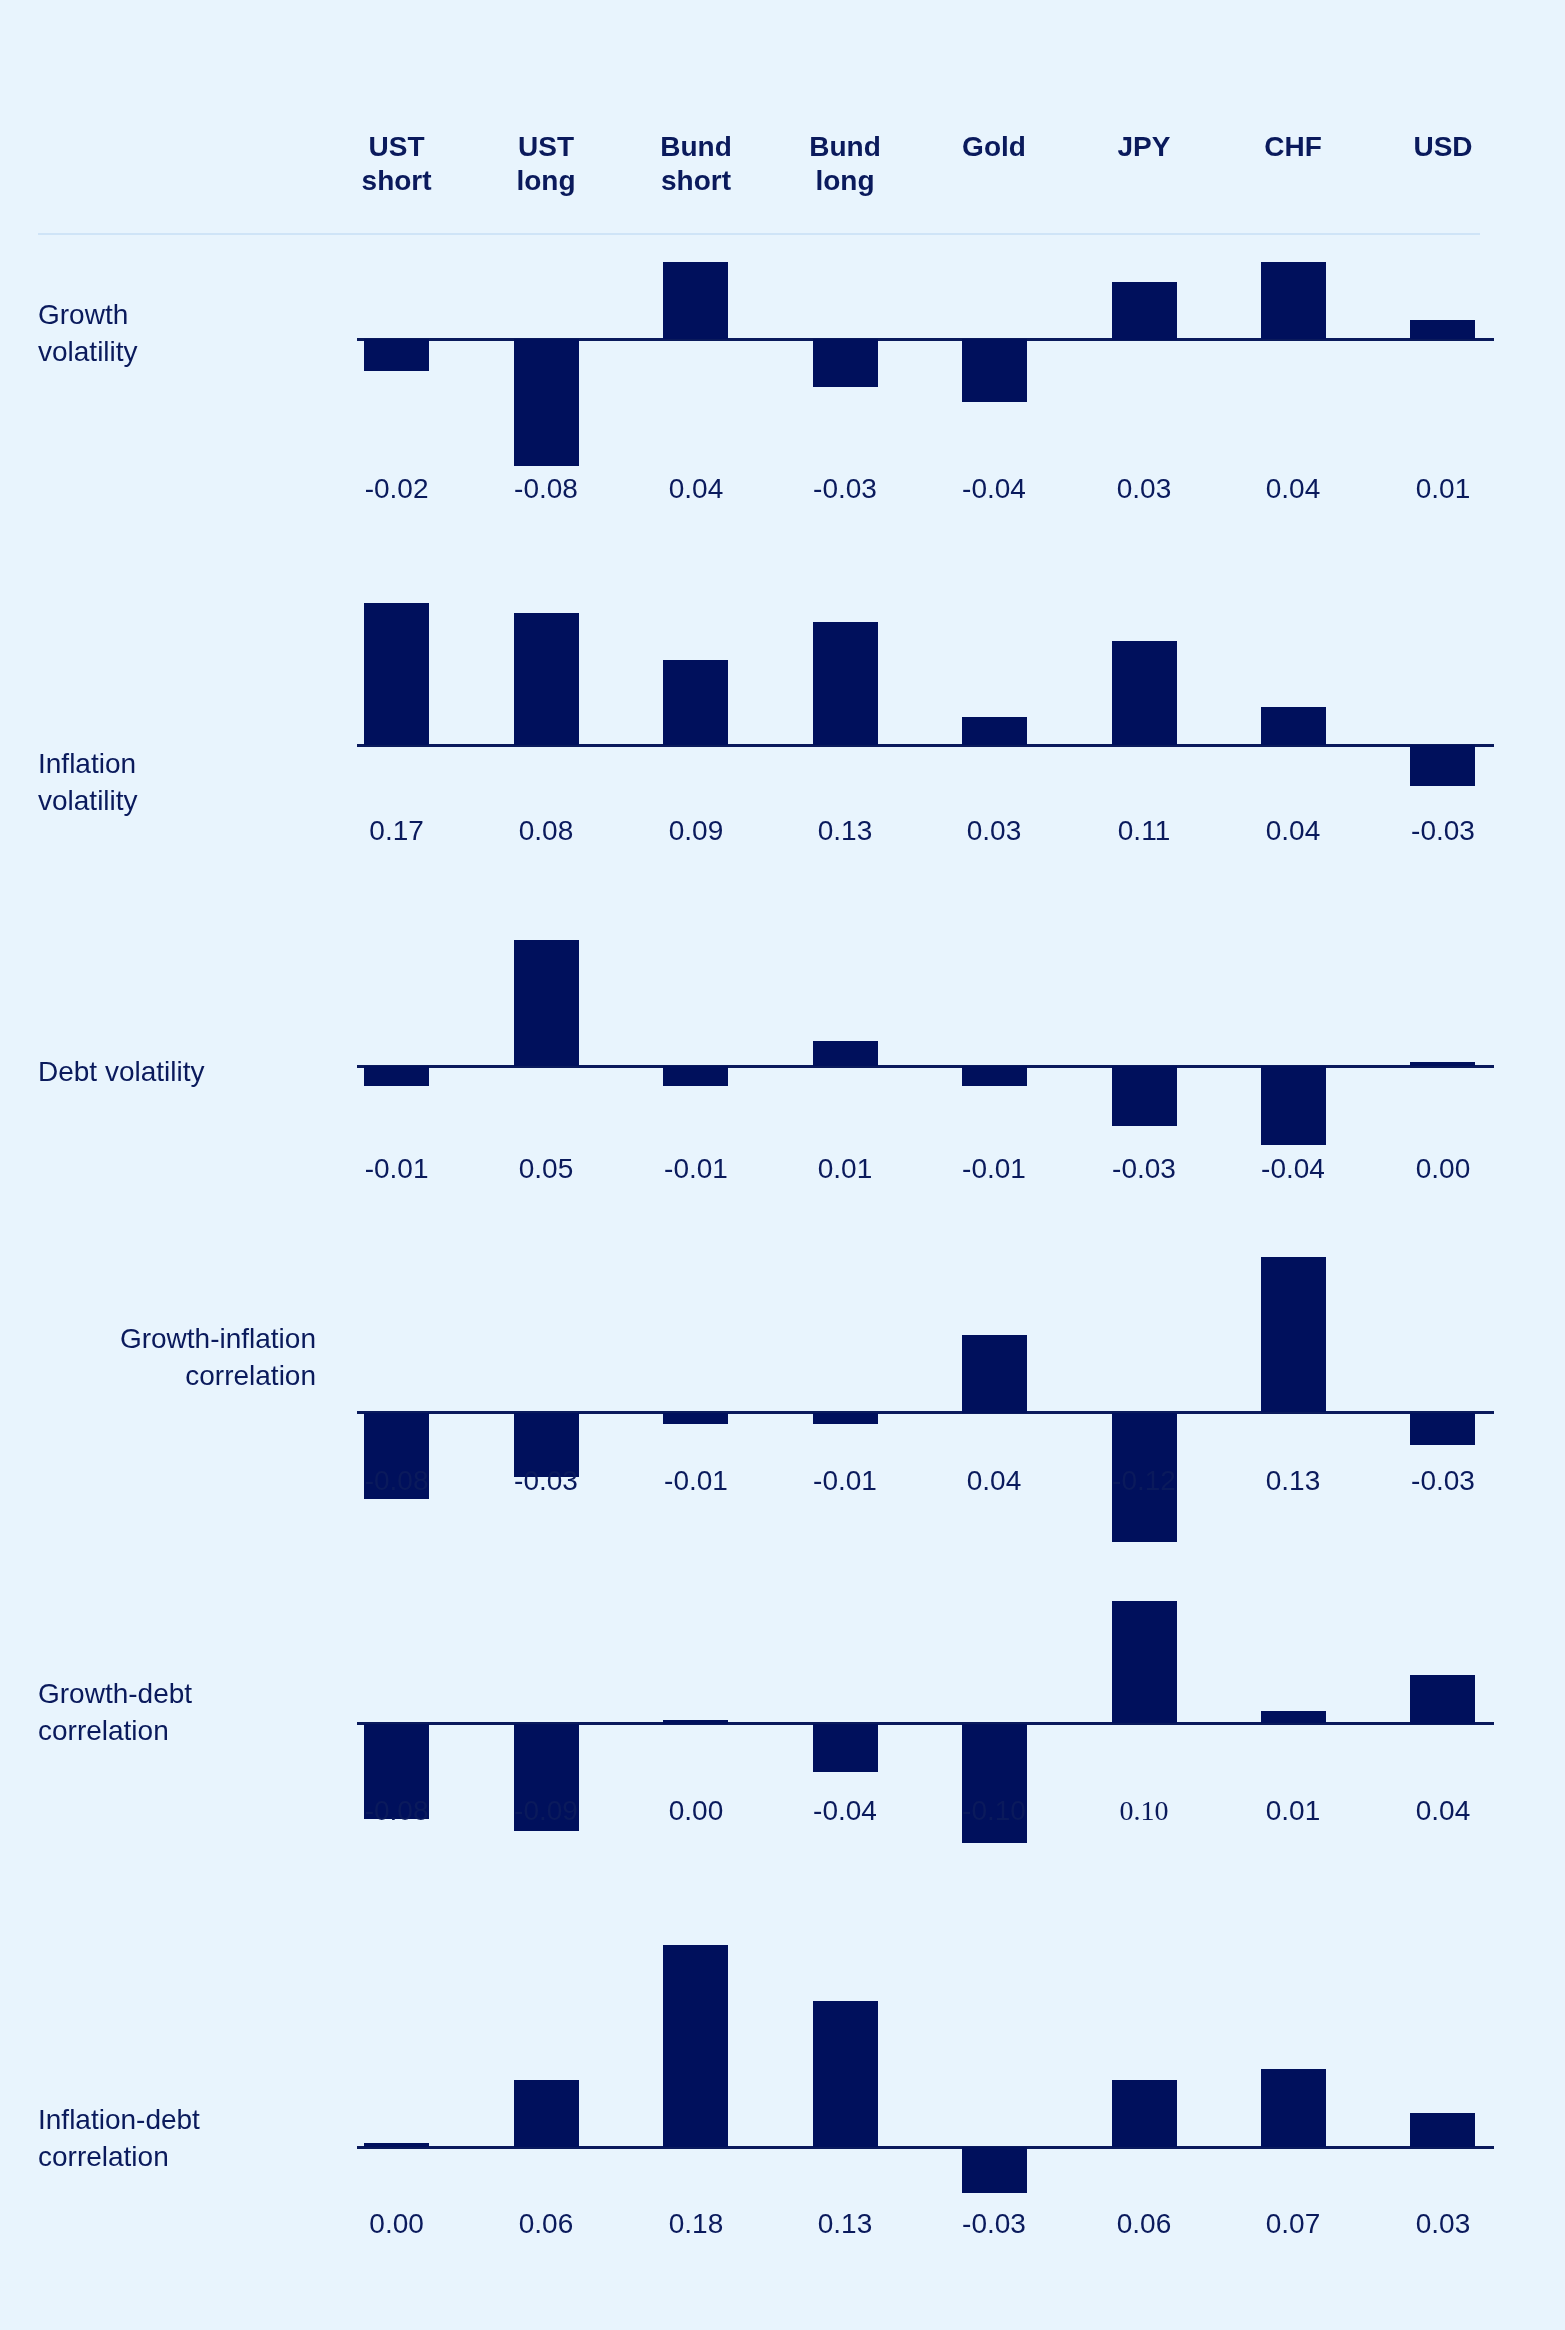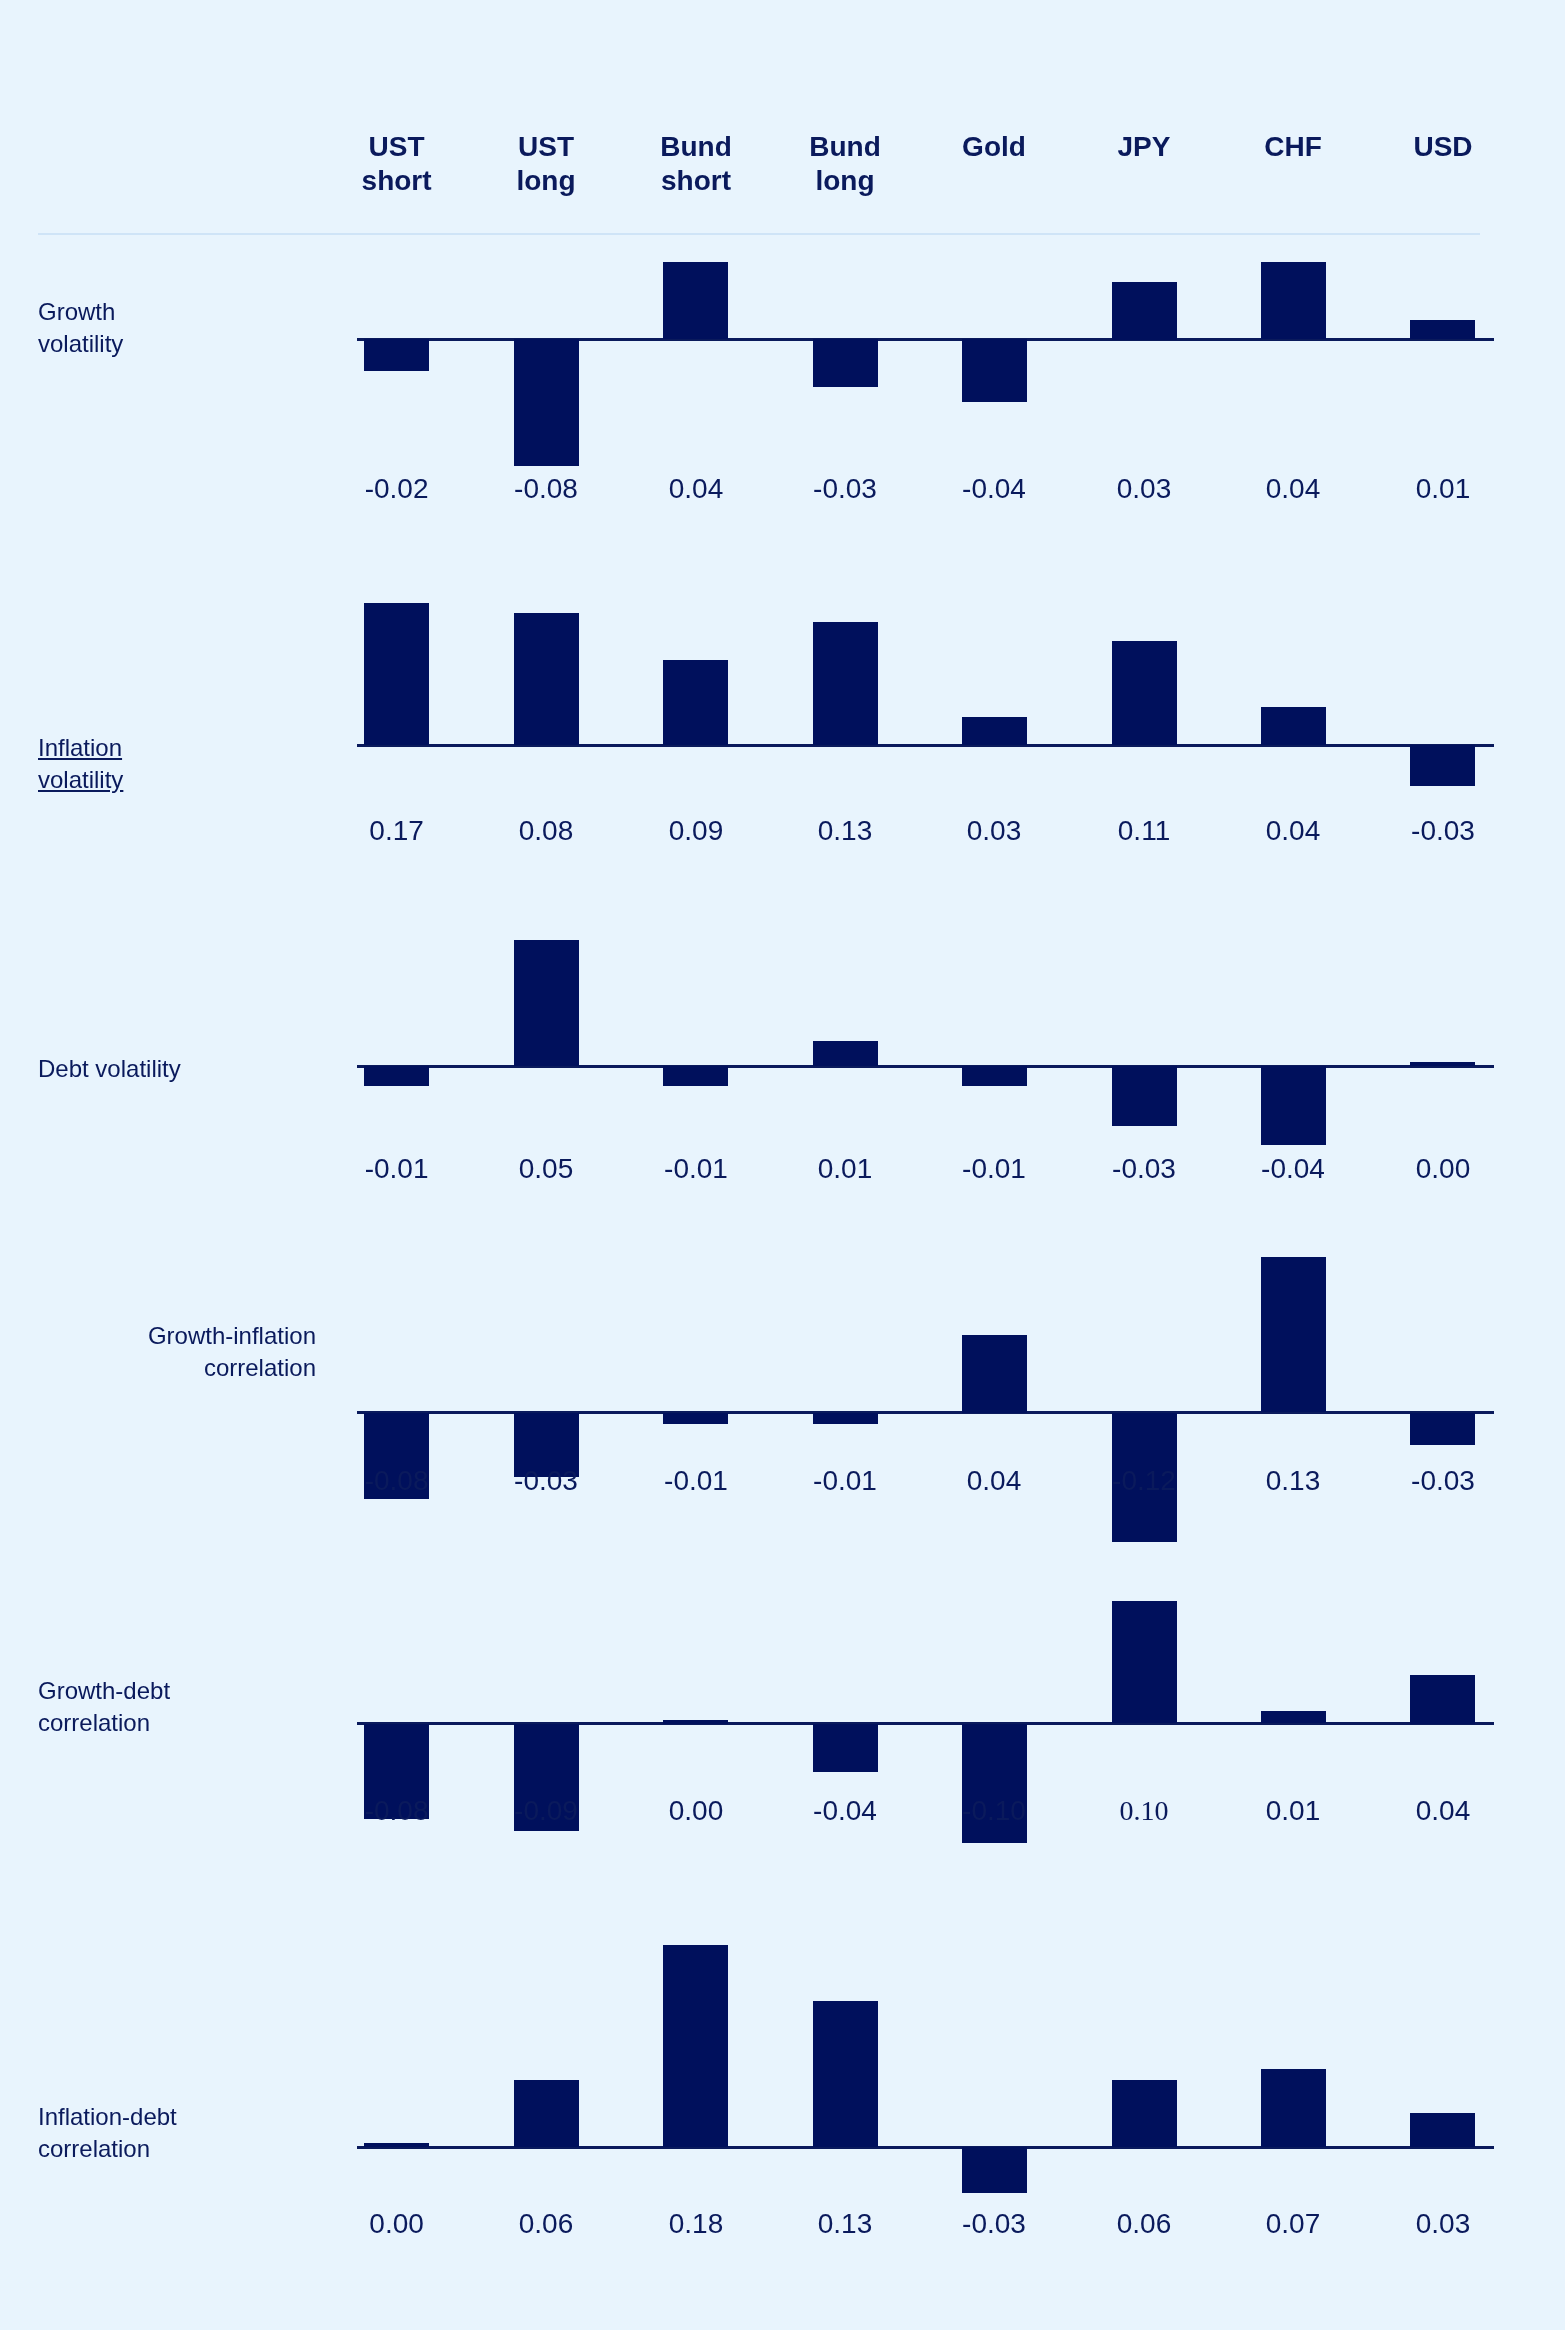--- a/index.html
+++ b/index.html
@@ -63,21 +63,21 @@
   
   .row {
     position: absolute;
     left: 0;
     width: 1565px;
   }
   .row-label {
     position: absolute;
     left: 38px;
     width: 278px;
-    font-size: 24px;
+    font-size: 28px;
     line-height: 1.33;
     color: #0a1a5c;
   }
   .plot {
     position: absolute;
     left: 324px;
     width: 1203px;
   }
   .baseline {
     position: absolute;
@@ -167,21 +167,21 @@
           <div class="val" style="left: 156px;">-0.08</div>
           <div class="val" style="left: 306px;">0.04</div>
           <div class="val" style="left: 455px;">-0.03</div>
           <div class="val" style="left: 604px;">-0.04</div>
           <div class="val" style="left: 754px;">0.03</div>
           <div class="val" style="left: 903px;">0.04</div>
           <div class="val" style="left: 1053px;">0.01</div>
         </div>
       </div>
       <div class="row" style="top: 602px; height: 209px;">
-        <div class="row-label" style="top: 130px; text-decoration: underline;">
+        <div class="row-label" style="top: 143px;">
           <div>Inflation</div>
           <div>volatility</div>
         </div>
         <div class="plot" style="top: 0px; height: 189px;">
           <div class="baseline" style="top: 142px;"></div>
           <div class="bar" title="UST short: 0.15" style="left: 40px; top: 1.3px; height: 142px;"></div>
           <div class="bar" title="UST long: 0.14" style="left: 190px; top: 10.8px; height: 132px;"></div>
           <div class="bar" title="Bund short: 0.09" style="left: 339px; top: 58px; height: 85px;"></div>
           <div class="bar" title="Bund long: 0.13" style="left: 489px; top: 20px; height: 123px;"></div>
           <div class="bar" title="Gold: 0.03" style="left: 638px; top: 115px; height: 28px;"></div>

